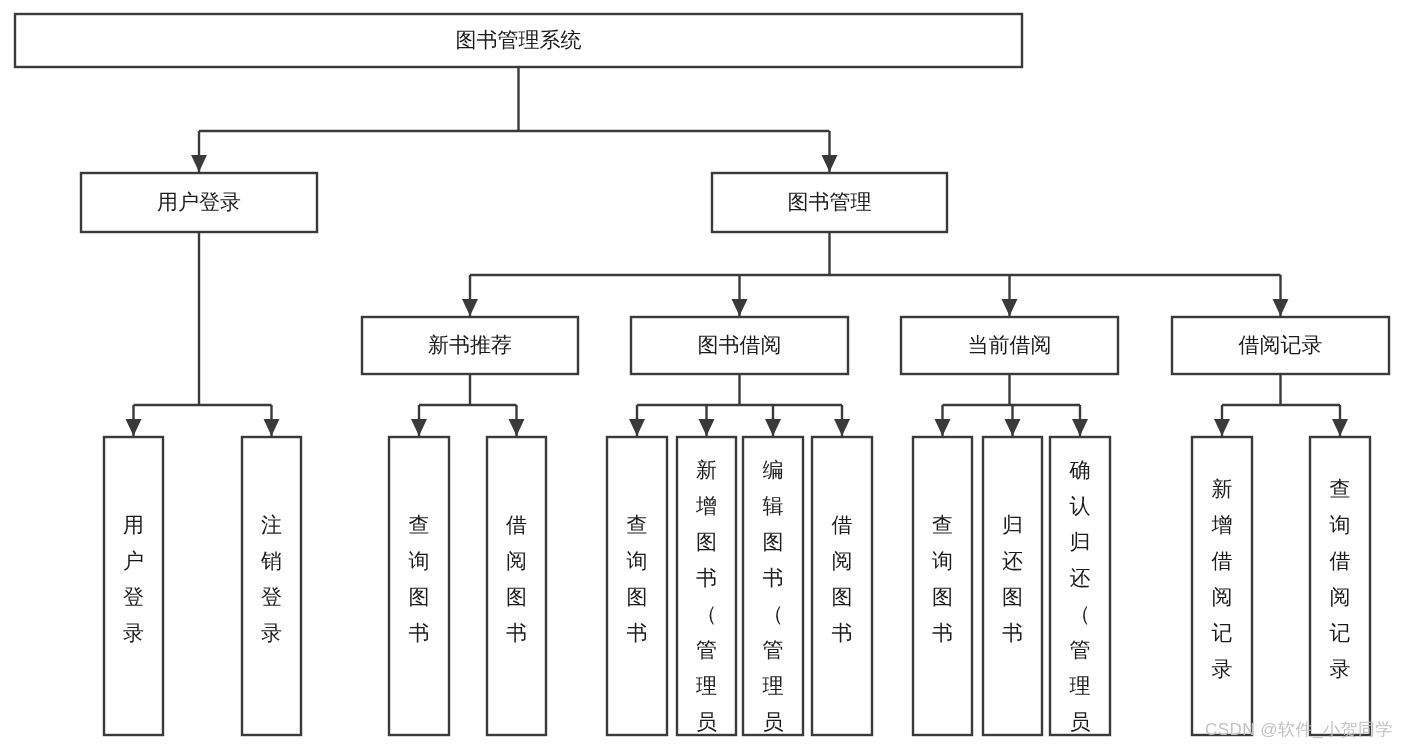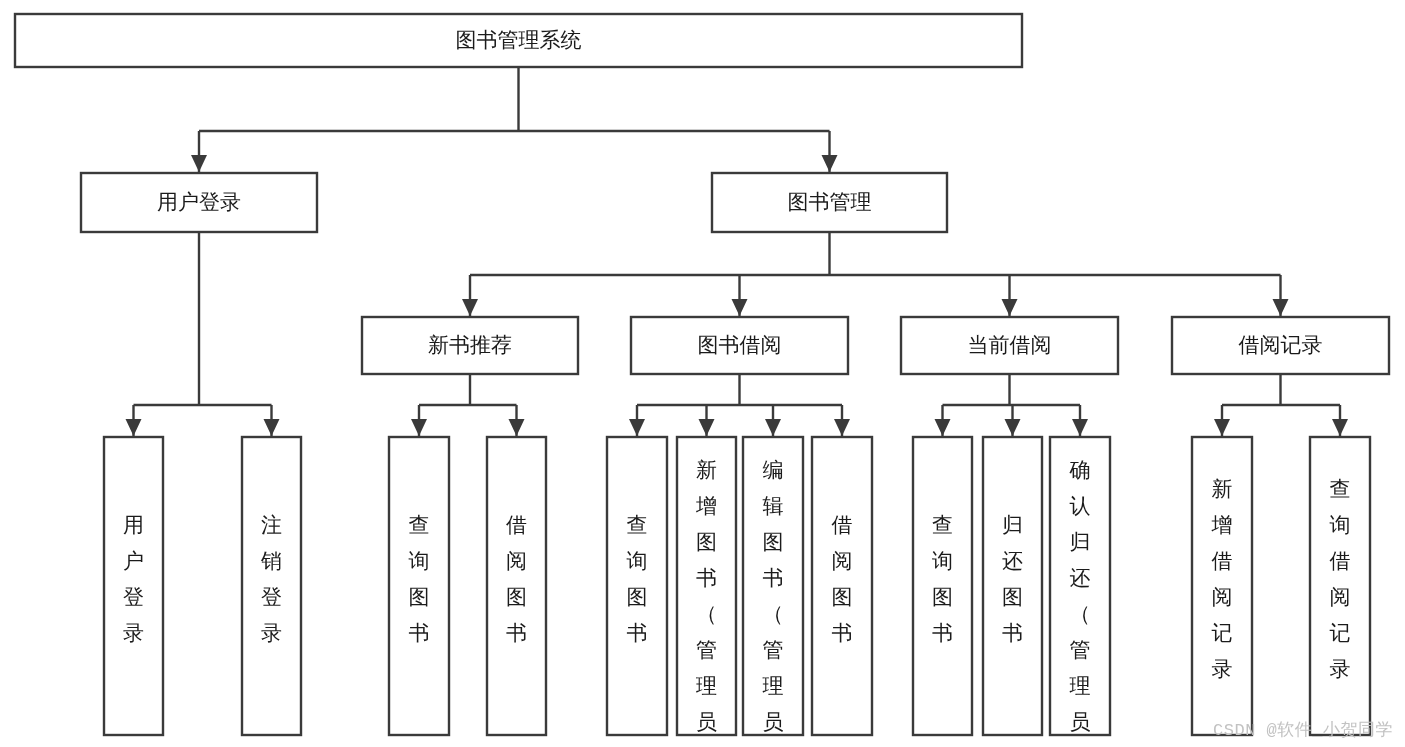--- a/index.html
+++ b/index.html
@@ -52,21 +52,21 @@
   .node-label-vertical {
     fill: #1b1b1b;
     font-family: "Liberation Sans", "DejaVu Sans", sans-serif;
     font-size: 21px;
     text-anchor: middle;
   }
   .watermark {
     position: absolute;
     right: 12px;
     bottom: 6px;
-    font-family: Liberation Mono, monospace;
+    font-family: Liberation Sans, sans-serif;
     font-size: 17px;
     color: #c2c2c2;
     letter-spacing: 0.5px;
     white-space: nowrap;
     user-select: none;
   }
 </style>
 </head>
 <body>
 

